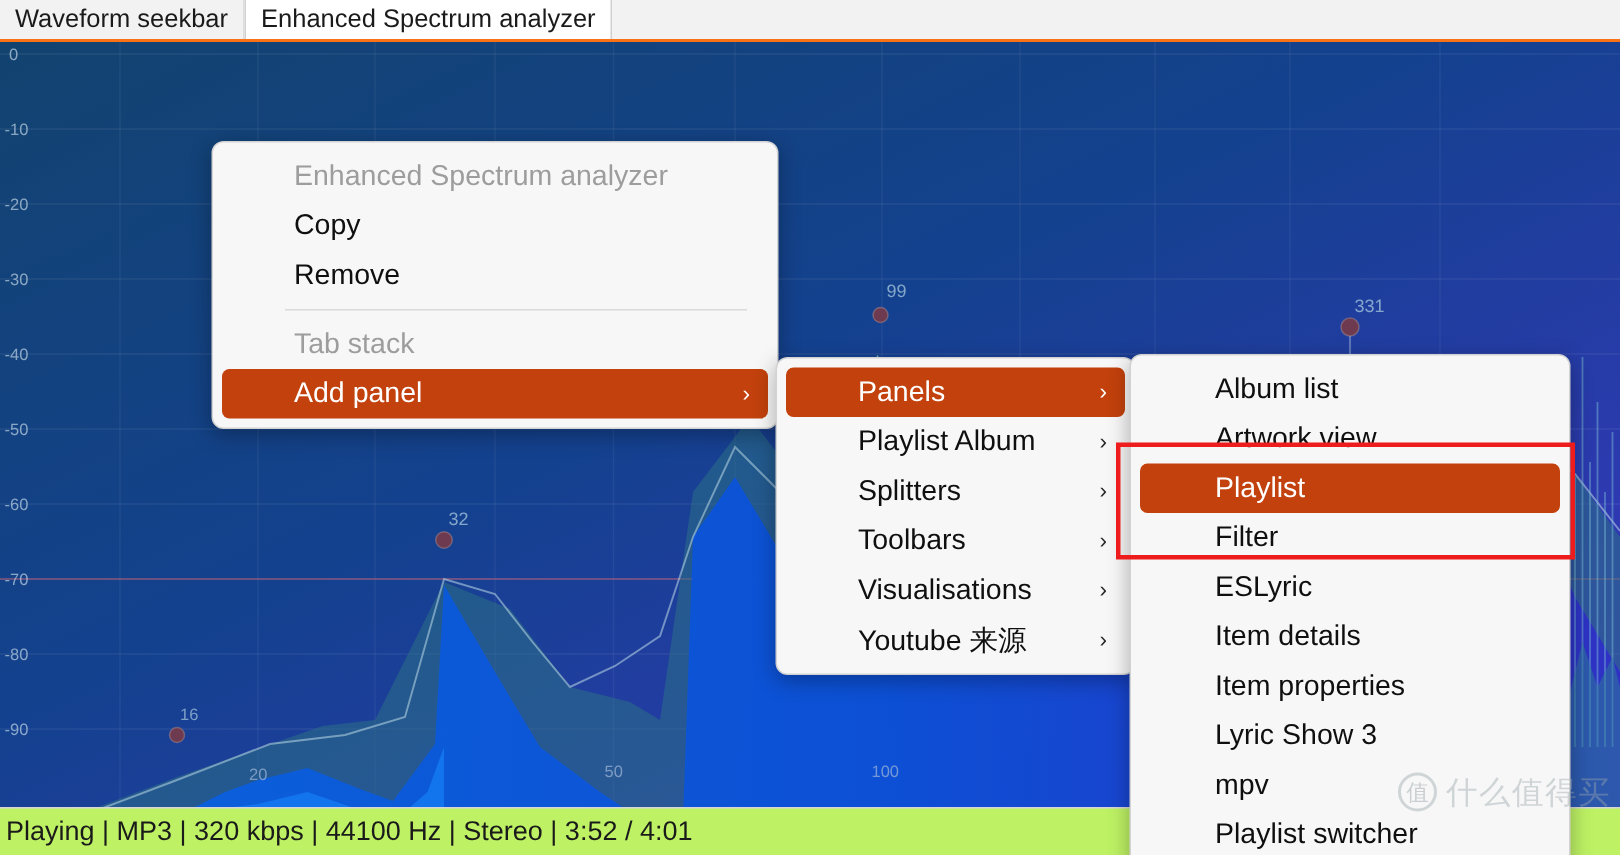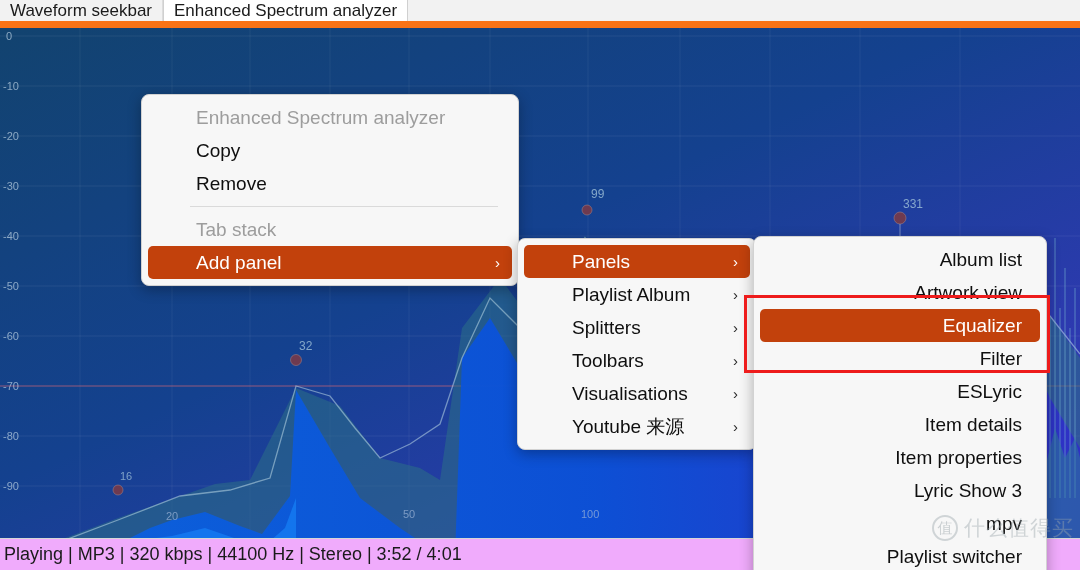--- a/index.html
+++ b/index.html
@@ -16,21 +16,21 @@
     background: #fdfdfd;
   }
 
   
   .tabbar {
     position: absolute; left: 0; top: 0;
     width: 1080px; height: 28px;
     background: #f2f2f2;
     display: flex;
     align-items: stretch;
-    border-bottom: 7px solid #f97316;
+    border-bottom: 2px solid #f97316;
   }
   .tab {
     display: flex; align-items: center;
     padding: 0 10px;
     font-size: 17px;
     color: #1a1a1a;
     white-space: nowrap;
     background: #f2f2f2;
     border-right: 1px solid #dcdcdc;
   }
@@ -47,21 +47,21 @@
     width: 1080px; height: 510px;
     background: #12436f;
     overflow: hidden;
   }
   .viz svg { display: block; width: 1080px; height: 510px; }
 
   
   .statusbar {
     position: absolute; left: 0; bottom: 0;
     width: 1080px; height: 32px;
-    background: #f0abfc;
+    background: #bef264;
     border-top: 1px solid #d6d6d6;
     display: flex; align-items: center;
     padding-left: 4px;
     font-size: 18px;
     color: #1a1a1a;
     white-space: nowrap;
   }
 
   
   .menu {
@@ -99,21 +99,21 @@
   .mi.sel .arrow { color: #ffffff; }
   .sep {
     height: 1px;
     background: #dadada;
     margin: 6px 20px 6px 48px;
   }
 
   #menu1 { left: 141px; top: 94px; width: 378px; }
   #menu2 { left: 517px; top: 238px; width: 240px; }
   #menu3 { left: 753px; top: 236px; width: 294px; border-bottom-left-radius:0; border-bottom-right-radius:0; }
-  #menu3 .mi { padding-left: 50px; justify-content: flex-end; }
+  #menu3 .mi { padding-left: 50px; }
 
   
   .redbox {
     position: absolute;
     left: 744px; top: 295px;
     width: 306px; height: 78px;
     border: 3px solid #ee1c1c;
     z-index: 60;
     pointer-events: none;
   }
@@ -311,21 +311,21 @@
   </div>
 
   <div class="menu" id="menu3">
     <div class="mi">
       <span>Album list</span>
     </div>
     <div class="mi">
       <span>Artwork view</span>
     </div>
     <div class="mi sel">
-      <span>Equalizer</span>
+      <span>Playlist</span>
     </div>
     <div class="mi">
       <span>Filter</span>
     </div>
     <div class="mi">
       <span>ESLyric</span>
     </div>
     <div class="mi">
       <span>Item details</span>
     </div>

